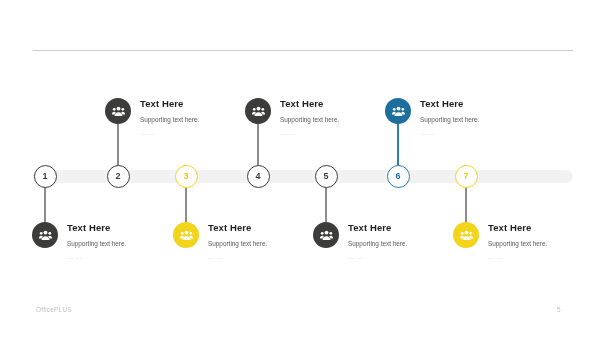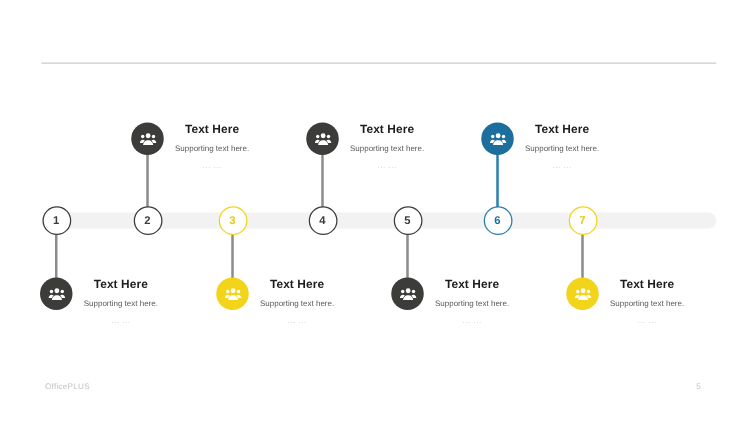--- a/index.html
+++ b/index.html
@@ -58,21 +58,21 @@
   .icon-circle{
     width:26px;height:26px;border-radius:50%;
     background:#3c3c3b;
     display:flex;align-items:center;justify-content:center;
     flex:0 0 26px;
   }
   .icon-circle.yellow{background:#f2d41a;}
   .icon-circle.blue{background:#1c6e9c;}
   .icon-circle svg{display:block;}
 
-  .txt{margin-left:9px;padding-top:0px;text-align:center;}
+  .txt{margin-left:9px;padding-top:0px;}
   .txt .title{
     font-size:9.5px;font-weight:bold;color:#1d1d1b;
     letter-spacing:.1px;line-height:11px;white-space:nowrap;
   }
   .txt .sub{
     font-size:6.4px;color:#58585a;margin-top:7px;
     line-height:8px;white-space:nowrap;
   }
   .txt .dots{
     font-size:6.4px;color:#c7c7c7;margin-top:5px;

